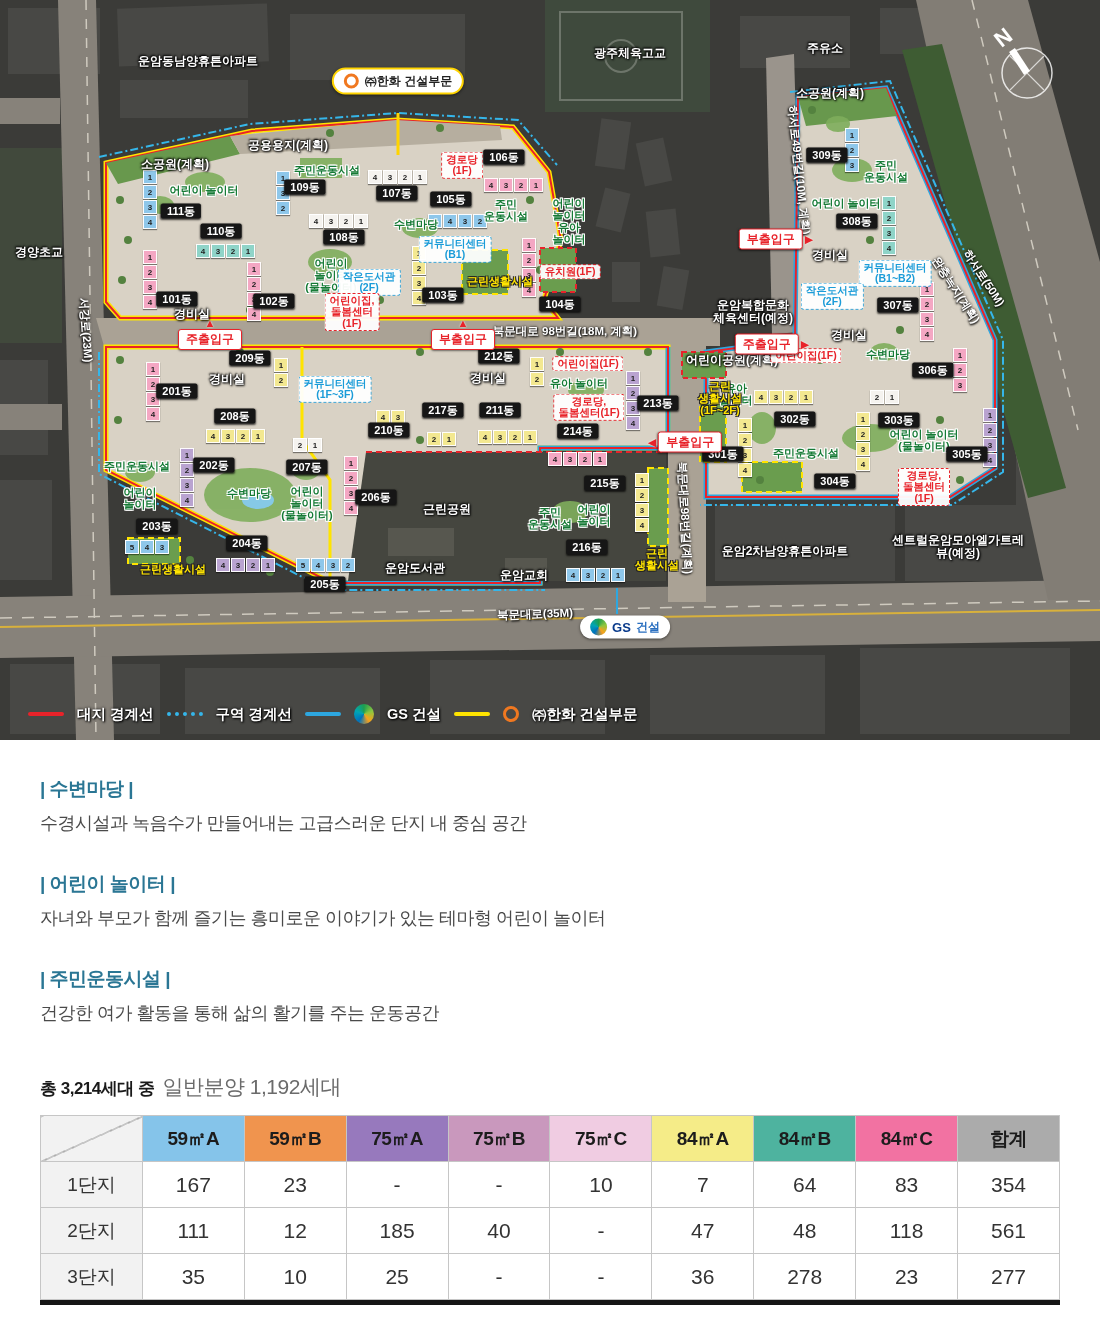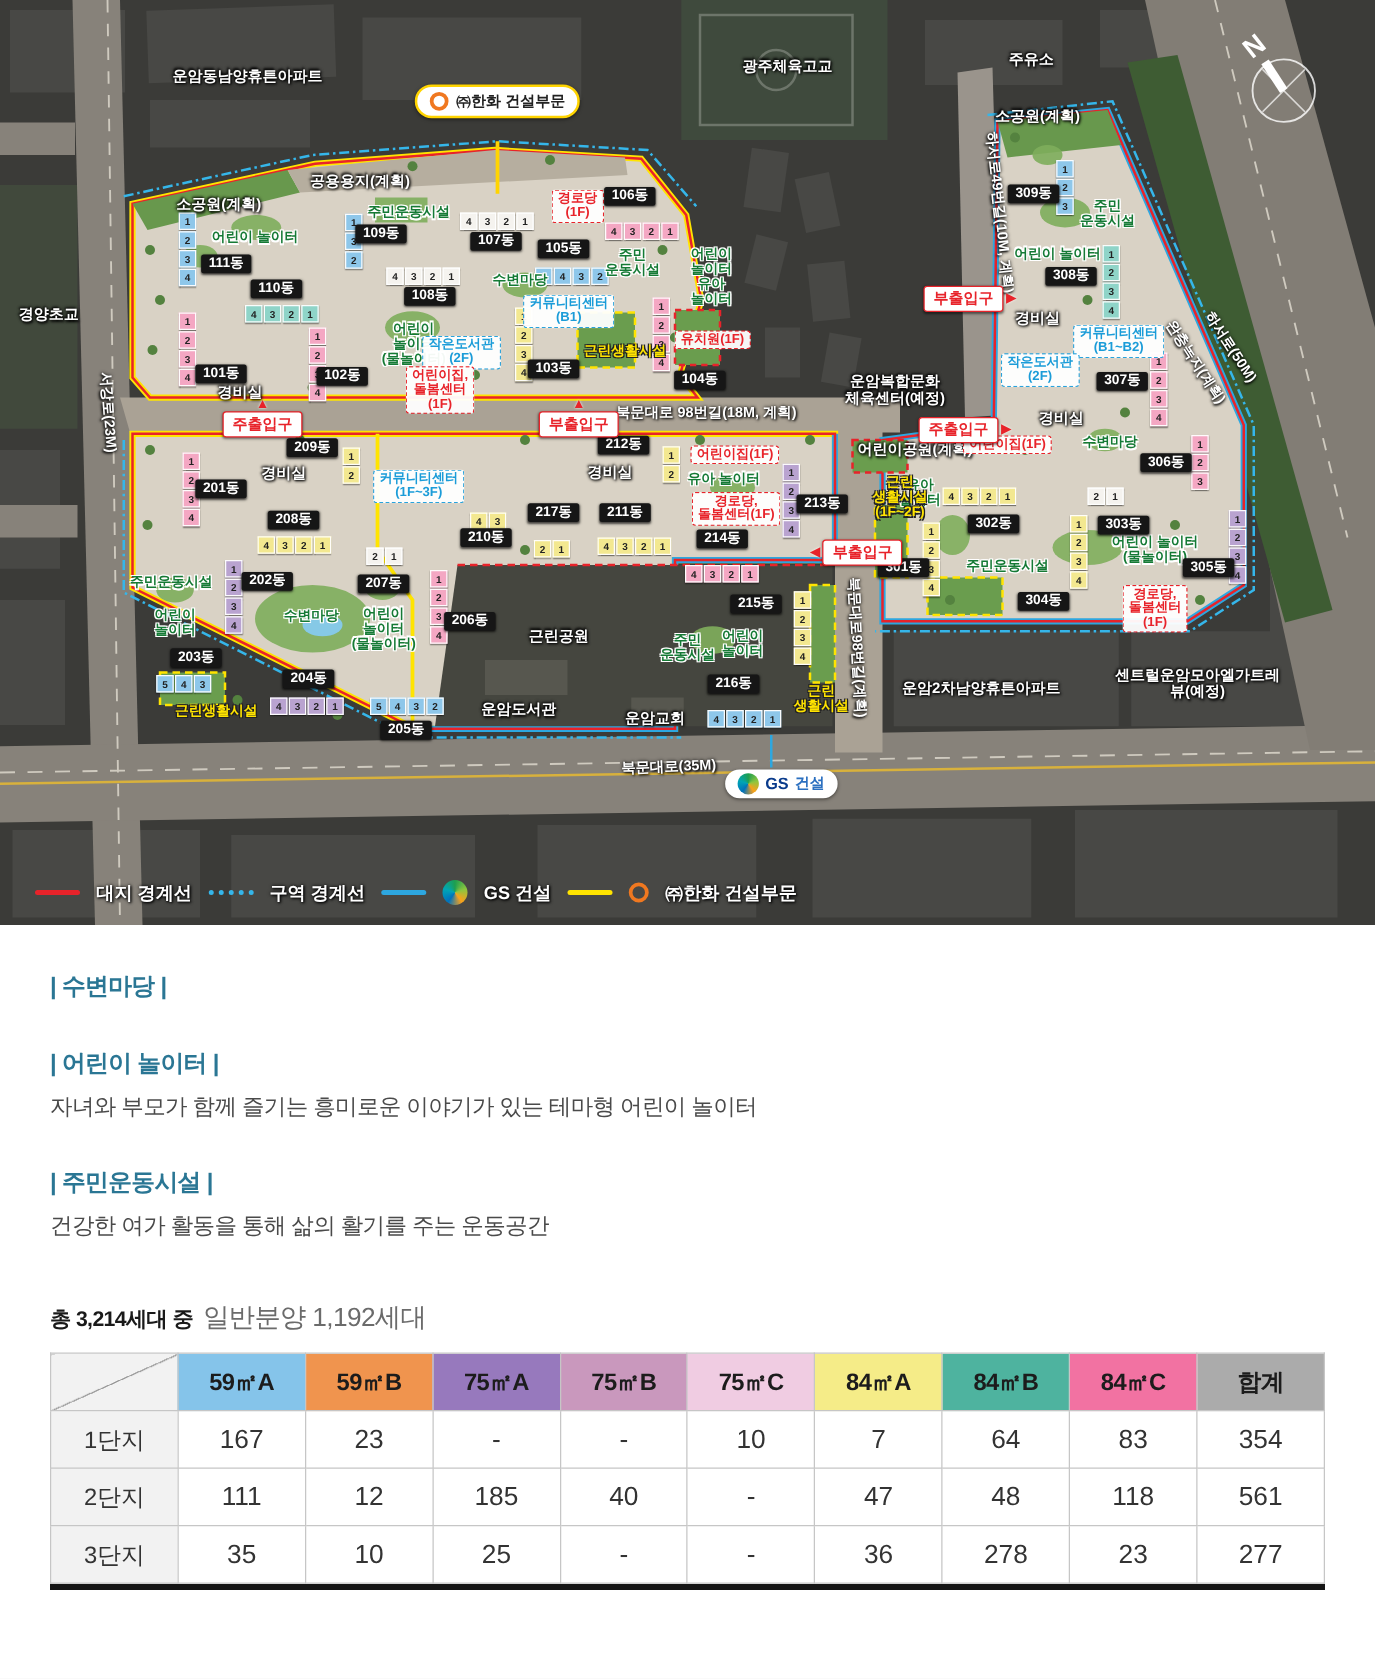--- a/index.html
+++ b/index.html
@@ -424,21 +424,21 @@
           <span class="c-blue">2</span>
           <span class="c-blue">3</span>
         </div>
         <div class="abs lm pre" style="left: 198px; top: 61px;">운암동남양휴튼아파트</div>
         <div class="abs lm pre" style="left: 630px; top: 53px;">광주체육고교</div>
         <div class="abs lm pre" style="left: 825px; top: 48px;">주유소</div>
         <div class="abs lm pre" style="left: 39px; top: 252px;">경양초교</div>
         <div class="abs lm pre" style="left: 288px; top: 145px;">공용용지(계획)</div>
         <div class="abs lm pre" style="left: 175px; top: 164px;">소공원(계획)</div>
         <div class="abs lm pre" style="left: 830px; top: 93px;">소공원(계획)</div>
-        <div class="abs lm pre" style="left: 716px; top: 312px;">운암복합문화
+        <div class="abs lm pre" style="left: 753px; top: 312px;">운암복합문화
 체육센터(예정)</div>
         <div class="abs lm pre" style="left: 732px; top: 360px;">어린이공원(계획)</div>
         <div class="abs lm pre" style="left: 447px; top: 509px;">근린공원</div>
         <div class="abs lm pre" style="left: 415px; top: 568px;">운암도서관</div>
         <div class="abs lm pre" style="left: 524px; top: 575px;">운암교회</div>
         <div class="abs lm pre" style="left: 785px; top: 551px;">운암2차남양휴튼아파트</div>
         <div class="abs lm pre" style="left: 958px; top: 547px;">센트럴운암모아엘가트레뷰(예정)</div>
         <div class="abs lm pre" style="left: 192px; top: 314px;">경비실</div>
         <div class="abs lm pre" style="left: 227px; top: 379px;">경비실</div>
         <div class="abs lm pre" style="left: 488px; top: 378px;">경비실</div>
@@ -606,20 +606,21 @@
       <span class="txt"><b>GS</b> <span>건설</span></span>
       <span class="sw yel"></span>
       <span class="hanwha-logo"></span>
       <span class="txt">㈜한화 건설부문</span>
     </div>
   </div>
 
   <div id="info">
     <div class="sec">
       <h3>| 수변마당 |</h3>
+      <p>수경시설과 녹음수가 만들어내는 고급스러운 단지 내 중심 공간</p>
     </div>
     <div class="sec">
       <h3>| 어린이 놀이터 |</h3>
       <p>자녀와 부모가 함께 즐기는 흥미로운 이야기가 있는 테마형 어린이 놀이터</p>
     </div>
     <div class="sec">
       <h3>| 주민운동시설 |</h3>
       <p>건강한 여가 활동을 통해 삶의 활기를 주는 운동공간</p>
     </div>
 

